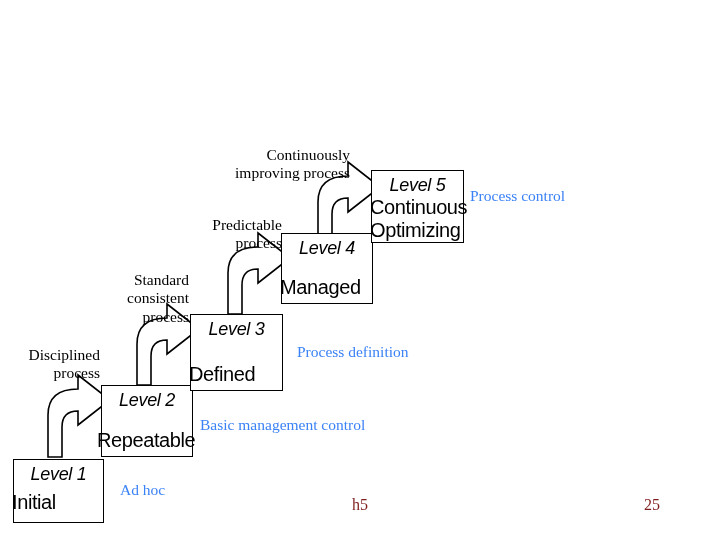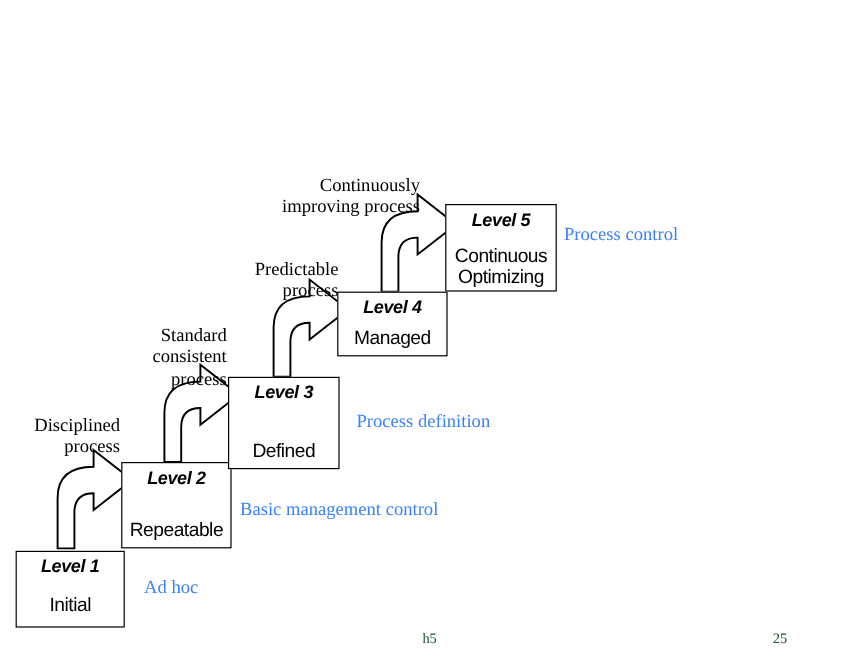--- a/index.html
+++ b/index.html
@@ -22,35 +22,34 @@
     box-sizing: border-box;
   }
   .stair-level {
     position: absolute;
     left: 0;
     right: 0;
     top: 4px;
     text-align: center;
     font-family: "Liberation Sans", sans-serif;
     font-style: italic;
-    font-weight: bold;
-    font-size: 15px;
+    font-weight: normal;
+    font-size: 18px;
     color: #000000;
     letter-spacing: -0.3px;
     white-space: nowrap;
   }
   .stair-name {
     position: absolute;
     left: -2px;
     right: -2px;
     bottom: 2px;
-    text-align: center;
     font-family: "Liberation Sans", sans-serif;
     font-weight: normal;
-    font-size: 16px;
+    font-size: 20px;
     color: #000000;
     letter-spacing: -0.4px;
     white-space: nowrap;
   }
   .stair-name.two-line {
     bottom: 1px;
     line-height: 1.12;
   }
   .stair-name .l2 { display: block; }
   .left-label {
@@ -67,24 +66,23 @@
     text-align: left;
     font-family: "Liberation Serif", serif;
     font-size: 15.5px;
     line-height: 1.18;
     color: #3b82f6;
     white-space: nowrap;
   }
   .footer-text {
     position: absolute;
     font-family: "Liberation Serif", serif;
-    font-size: 12px;
-    color: #14532d;
+    font-size: 16px;
+    color: #7f1d1d;
     white-space: nowrap;
-    margin-top: 29px;
   }
   .arrow-layer {
     position: absolute;
     left: 0;
     top: 0;
     width: 720px;
     height: 540px;
     pointer-events: none;
   }
 </style>
@@ -118,21 +116,21 @@
   <div class="stair-box" style="left:101px; top:385px; width:92px; height:72px;">
     <div class="stair-level">Level 2</div>
     <div class="stair-name" style="left:-5px; right:-5px; bottom:4px;">Repeatable</div>
   </div>
 
   <div class="stair-box" style="left:190px; top:314px; width:93px; height:77px;">
     <div class="stair-level">Level 3</div>
     <div class="stair-name" style="bottom:4px;">Defined</div>
   </div>
 
-  <div class="stair-box" style="left:281px; top:243px; width:92px; height:54px;">
+  <div class="stair-box" style="left:281px; top:233px; width:92px; height:71px;">
     <div class="stair-level">Level 4</div>
     <div class="stair-name" style="bottom:4px;">Managed</div>
   </div>
 
   <div class="stair-box" style="left:371px; top:170px; width:93px; height:73px;">
     <div class="stair-level">Level 5</div>
     <div class="stair-name two-line">
       <span class="l1">Continuous</span>
       <span class="l2">Optimizing</span>
     </div>

